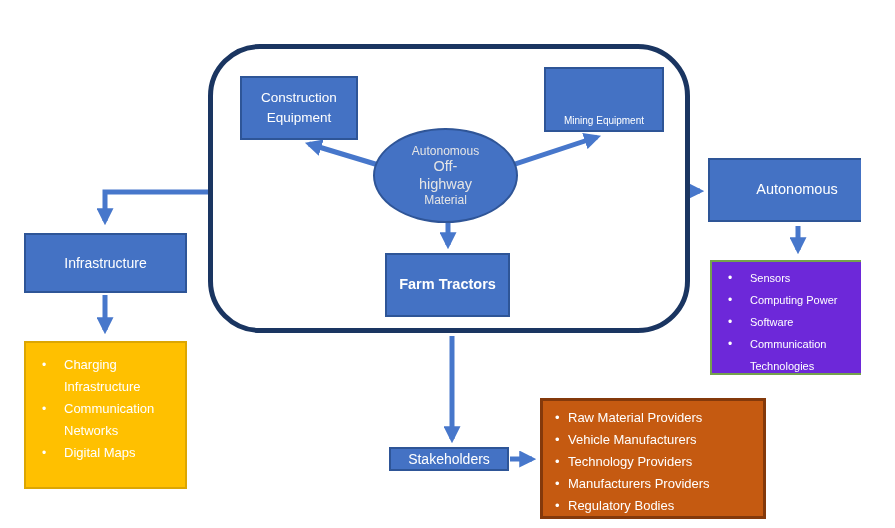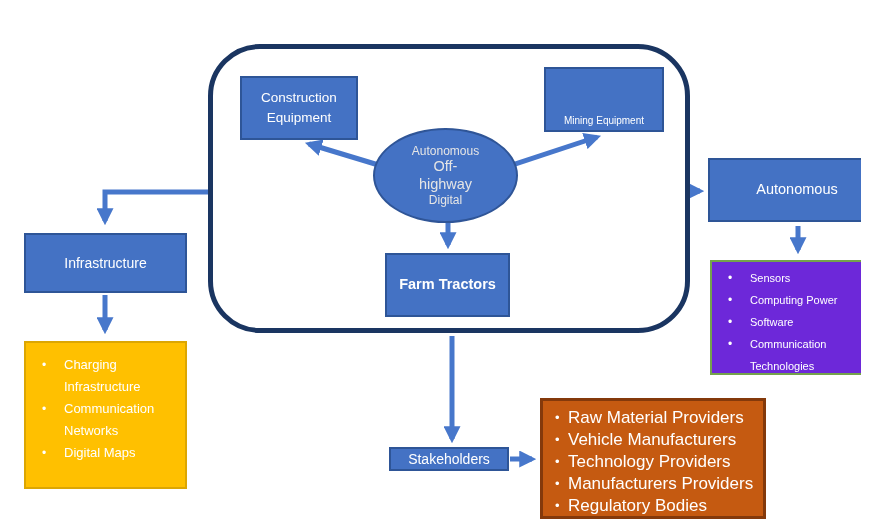--- a/index.html
+++ b/index.html
@@ -48,21 +48,21 @@
     content:"\2022";position:absolute;left:6px;top:0;font-size:12px;
   }
   #tech-list{
     left:710px;top:260px;width:177px;height:115px;
     background:#6d28d9;border:2px solid #74a24b;
     font-size:11px;padding:5px 4px 0 10px;
   }
   #stake-list{
     left:540px;top:398px;width:226px;height:121px;
     background:#c55a11;border:3px solid #84390b;
-    font-size:17px;padding:6px 4px 0 8px;
+    font-size:13px;padding:6px 4px 0 8px;
   }
   #stake-list li{padding-left:17px;line-height:22px;}
   #stake-list li::before{content:"\2022";position:absolute;left:4px;top:0;font-size:13px;}
   
   #arrows{position:absolute;left:0;top:0;width:895px;height:528px;pointer-events:none;}
 </style>
 </head>
 <body>
 
 <div id="canvas">
@@ -91,21 +91,21 @@
   </div>
 
   <div id="mining-box" class="abs bluebox">
     <span>Mining Equipment</span>
   </div>
 
   <div id="hub-ellipse" class="abs">
     <span class="h-sm">Autonomous</span>
     <span class="h-lg">Off-</span>
     <span class="h-lg">highway</span>
-    <span class="h-sm">Digital</span>
+    <span class="h-sm">Material</span>
   </div>
 
   <div id="farm-box" class="abs bluebox">
     <span>Farm Tractors</span>
   </div>
 
   <div id="technology-box" class="abs bluebox">
     <span>Autonomous</span>
   </div>
 

